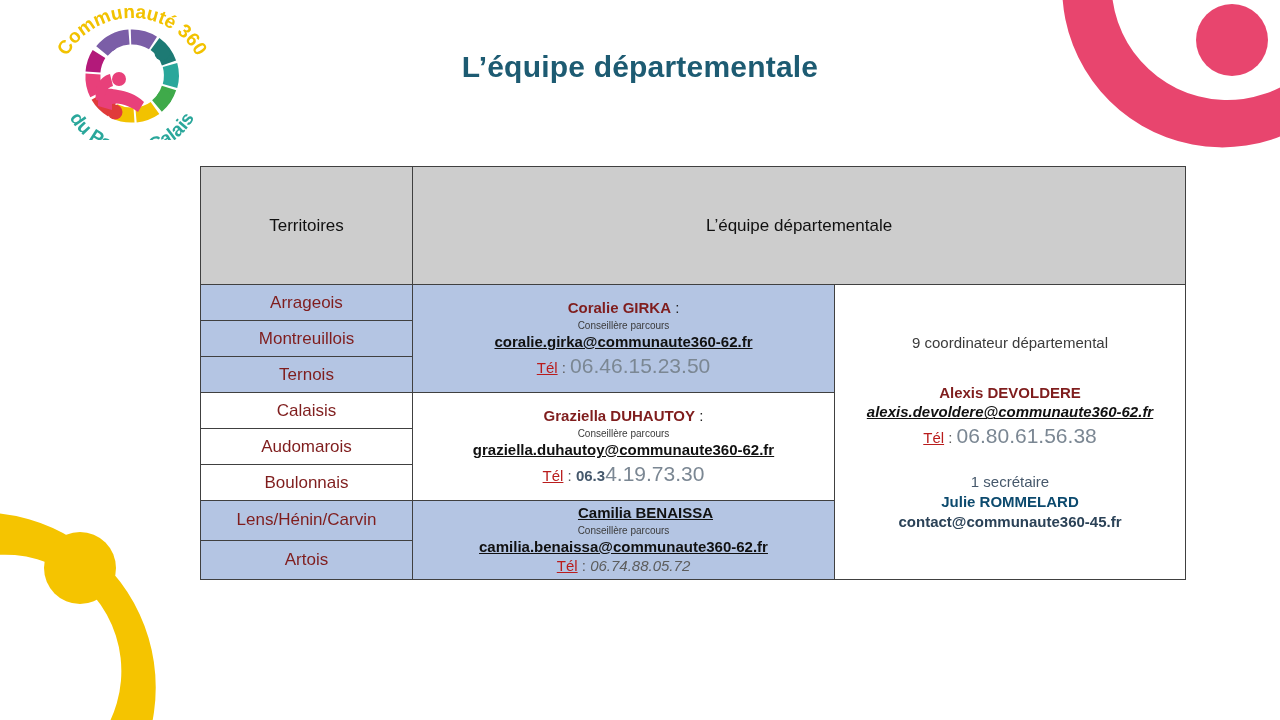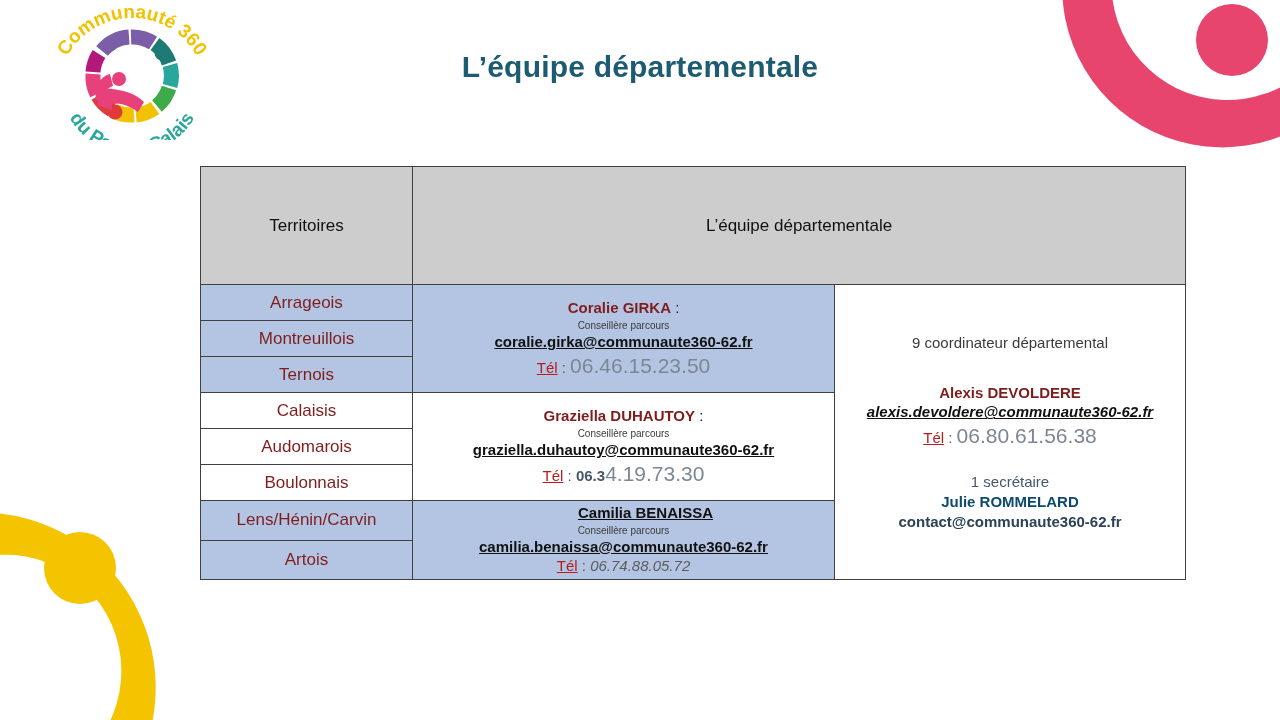--- a/index.html
+++ b/index.html
@@ -195,21 +195,21 @@
           <div class="coord-lead">9 coordinateur départemental</div>
           <div class="coord-gap"></div>
           <div class="c-name">Alexis DEVOLDERE</div>
           <div class="c-mail-i">alexis.devoldere@communaute360-62.fr</div>
           <div>
             <span class="c-tel-label">Tél</span><span class="c-tel-sep"> : </span><span class="c-tel-num">06.80.61.56.38</span>
           </div>
           <div class="coord-gap2"></div>
           <div class="sec-lead">1 secrétaire</div>
           <div class="sec-name">Julie ROMMELARD</div>
-          <div class="sec-mail">contact@communaute360-62.fr</div>
+          <div class="sec-mail">contact@communaute360-45.fr</div>
         </div>
       </td>
     </tr>
 
     <tr>
       <td class="terr-cell terr-blue">Montreuillois</td>
     </tr>
 
     <tr>
       <td class="terr-cell terr-blue">Ternois</td>

